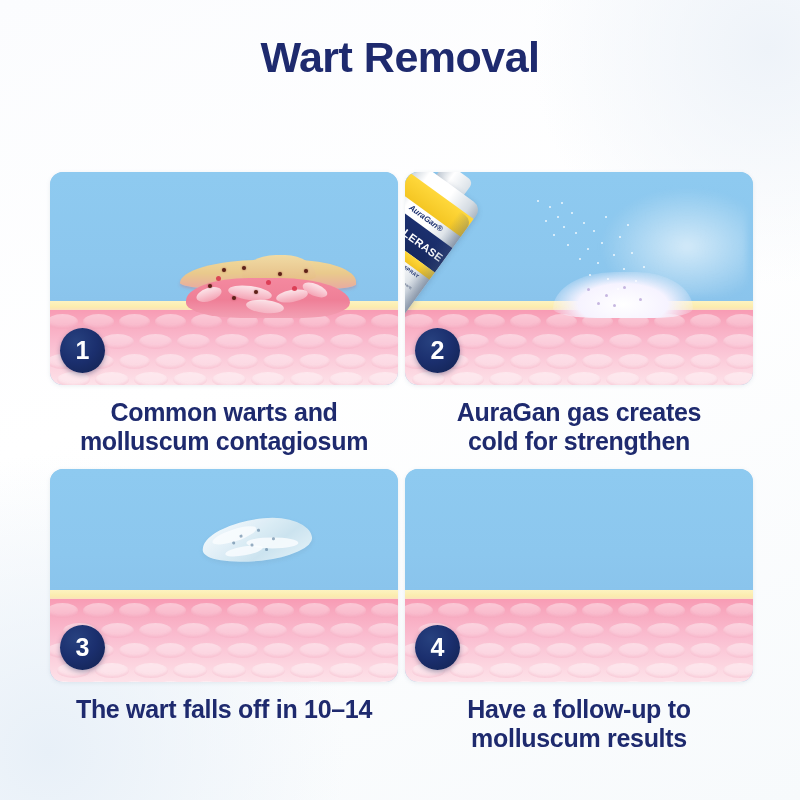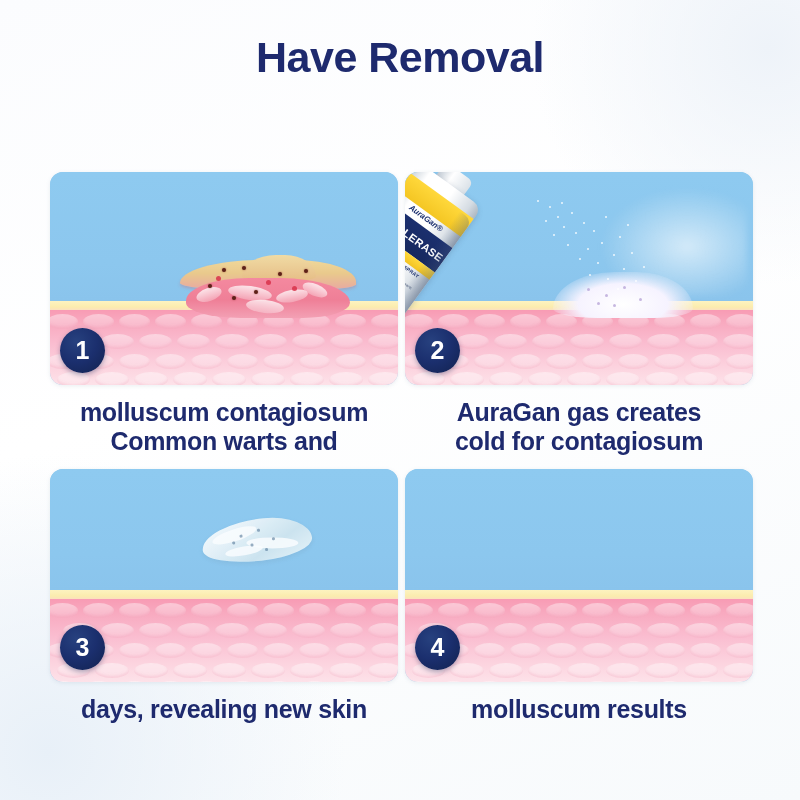--- a/index.html
+++ b/index.html
@@ -258,21 +258,21 @@
     font-size:25px;
     line-height:1.17;
     letter-spacing:-0.3px;
   }
   .caption span{display:block;}
 </style>
 </head>
 <body>
 
 <div class="header">
-  <span class="title-line1">Have Removal</span>
+  <span class="title-line1">Wart Removal</span>
 </div>
 
 <div class="grid">
 
   <div class="step step-1">
     <div class="panel">
       <div class="air"></div>
       <div class="keratin"></div>
       <div class="dermis">
         <div class="cells">
@@ -340,22 +340,22 @@
         <div class="dot" style="left:28px;top:24px"></div>
         <div class="dot" style="left:74px;top:30px"></div>
         <div class="dot" style="left:52px;top:36px"></div>
         <div class="dotr" style="left:36px;top:16px"></div>
         <div class="dotr" style="left:86px;top:20px"></div>
         <div class="dotr" style="left:112px;top:26px"></div>
       </div>
       <div class="badge">1</div>
     </div>
     <div class="caption">
+      <span>Common warts and</span>
       <span>molluscum contagiosum</span>
-      <span>Common warts and</span>
     </div>
   </div>
 
   <div class="step step-2">
     <div class="panel">
       <div class="air"></div>
       <div class="keratin"></div>
       <div class="dermis">
         <div class="cells">
           <div class="cellrow r1" style="top:2px">
@@ -460,21 +460,21 @@
           <div class="sub2">For the removal of common warts</div>
 
           <div class="shade"></div>
         </div>
       </div>
 
       <div class="badge">2</div>
     </div>
     <div class="caption">
       <span>AuraGan gas creates</span>
-      <span>cold for contagiosum</span>
+      <span>cold for strengthen</span>
     </div>
   </div>
 
   <div class="step step-3">
     <div class="panel">
       <div class="air"></div>
       <div class="keratin"></div>
       <div class="dermis">
         <div class="cells">
           <div class="cellrow r1" style="top:2px">
@@ -545,21 +545,21 @@
         <div class="spk" style="left:38px;top:14px"></div>
         <div class="spk" style="left:56px;top:10px"></div>
         <div class="spk" style="left:48px;top:24px"></div>
         <div class="spk" style="left:70px;top:20px"></div>
         <div class="spk" style="left:62px;top:30px"></div>
         <div class="spk" style="left:30px;top:20px"></div>
       </div>
       <div class="badge">3</div>
     </div>
     <div class="caption">
-      <span>days, revealing new skin</span>
+      <span>The wart falls off in 10–14</span>
     </div>
   </div>
 
   <div class="step step-4">
     <div class="panel">
       <div class="air"></div>
       <div class="keratin"></div>
       <div class="dermis">
         <div class="cells">
           <div class="cellrow r1" style="top:2px">
@@ -618,17 +618,18 @@
               <i></i>
               <i></i>
               <i></i>
               <i></i>
             </div>
         </div>
       </div>
       <div class="badge">4</div>
     </div>
     <div class="caption">
+      <span>Have a follow-up to</span>
       <span>molluscum results</span>
     </div>
   </div>
 
 </div>
 
 </body></html>

